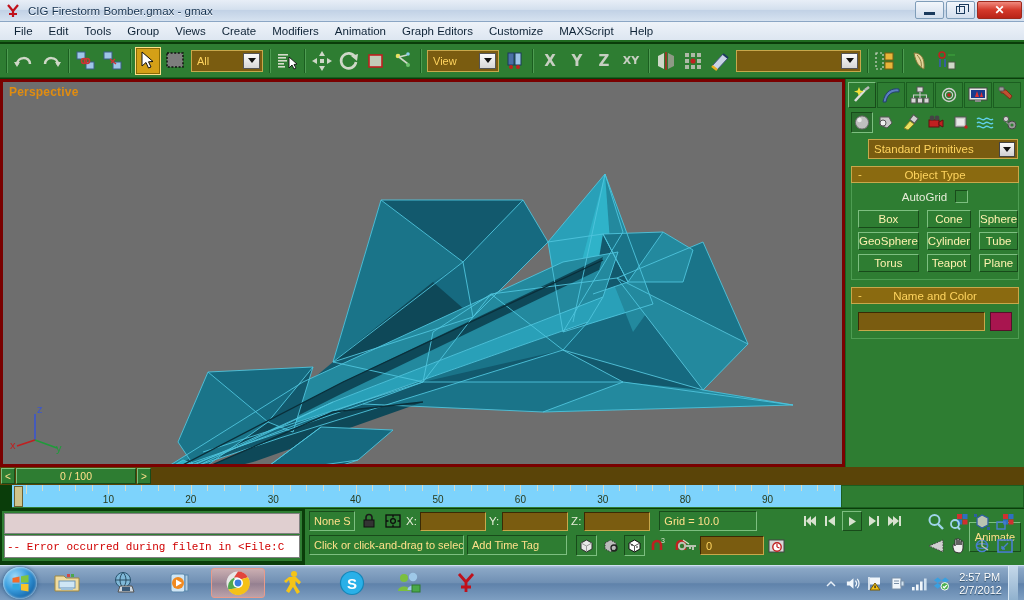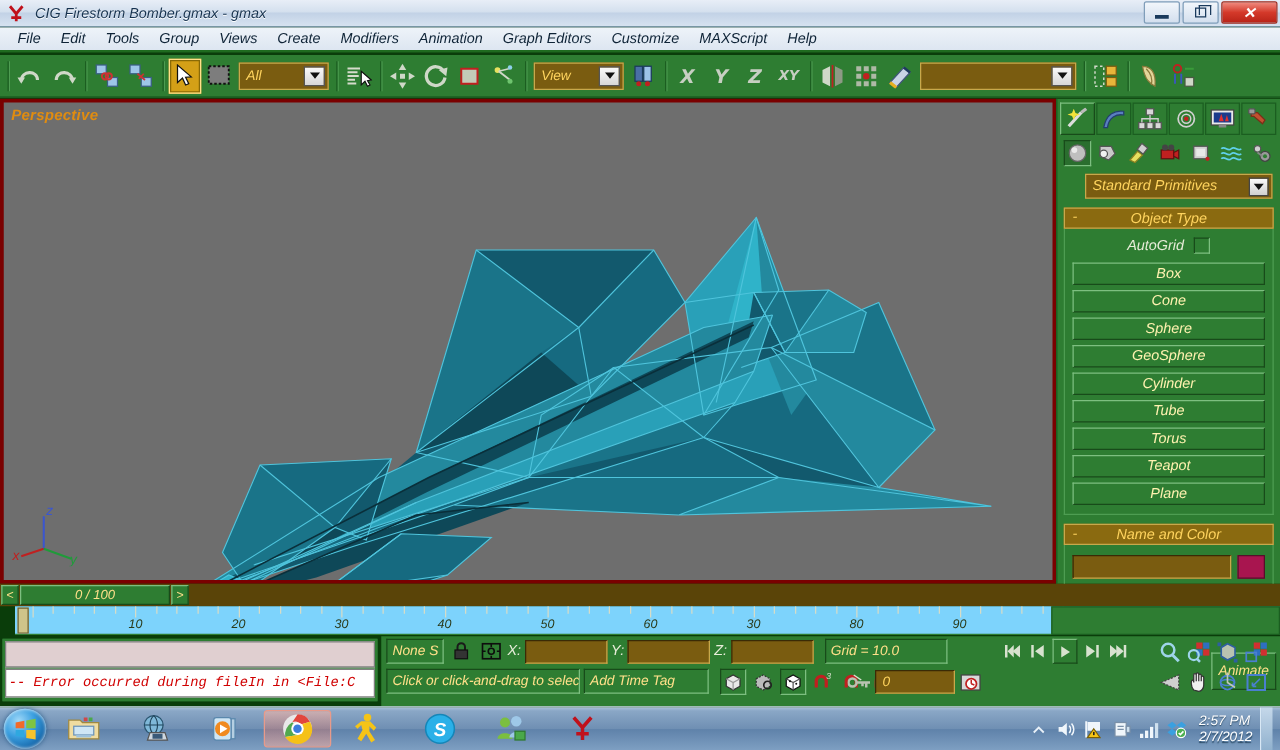--- a/index.html
+++ b/index.html
@@ -1,21 +1,21 @@
 <!DOCTYPE html>
 <html><head>
 <meta charset="utf-8">
 <style>
   * { box-sizing: border-box; margin: 0; padding: 0; }
   html, body {
     width: 1024px; height: 600px; overflow: hidden;
     font-family: "Liberation Sans", sans-serif;
     background: #0a3d0a;
   }
-  .app { position: relative; width: 1024px; height: 520px; font-style: italic; }
+  .app { position: relative; width: 1024px; height: 520px; }
 
   
   .titlebar {
     position: absolute; left: 0; top: 0; width: 1024px; height: 22px;
     background: linear-gradient(to bottom, #e8eef7 0%, #d4e0ee 45%, #c2d2e6 50%, #d6e2f0 100%);
     border-bottom: 1px solid #8ba6c4;
     display: flex; align-items: center;
   }
   .titlebar .tb-icon { width: 18px; height: 16px; margin-left: 4px; position: relative; }
   .titlebar .tb-title {
@@ -120,21 +120,21 @@
   .rollout-hdr {
     height: 17px; background: #8a6a10; border: 1px solid #c8a84b;
     color: #ffd45e; font-size: 11.5px; display: flex; align-items: center;
     justify-content: center; position: relative;
   }
   .rollout-hdr .minus { position: absolute; left: 6px; top: 1px; }
   .rollout-body { border: 1px solid #4e9d52; border-top: none; padding: 4px 6px 7px 6px; }
   .autogrid-row { display: flex; align-items: center; justify-content: center; gap: 8px; height: 19px; }
   .autogrid-row .lbl { color: #e7edd9; font-size: 11.5px; }
   .chk { width: 13px; height: 13px; background: #2e7d32; border: 1px solid; border-color: #184b1a #7dbf80 #7dbf80 #184b1a; }
-  .btngrid { display: grid; grid-template-columns: 1fr; gap: 4px 8px; margin-top: 4px; }
+  .btngrid { display: grid; grid-template-columns: 1fr 1fr 1fr; gap: 4px 8px; margin-top: 4px; }
   .objbtn {
     height: 18px; background: #2e7d32; border: 1px solid;
     border-color: #7dbf80 #184b1a #184b1a #7dbf80;
     color: #fff2b0; font-size: 11.5px; display: flex; align-items: center; justify-content: center;
   }
   .nc-row { display: flex; gap: 5px; margin-top: 4px; align-items: center; }
   .nc-input { flex: 1; height: 19px; background: #7a5c10; border: 1px solid; border-color:#3a2a05 #c8a84b #c8a84b #3a2a05; }
   .nc-swatch { width: 22px; height: 19px; background: #a8154f; border: 1px solid #55102a; }
 
   

